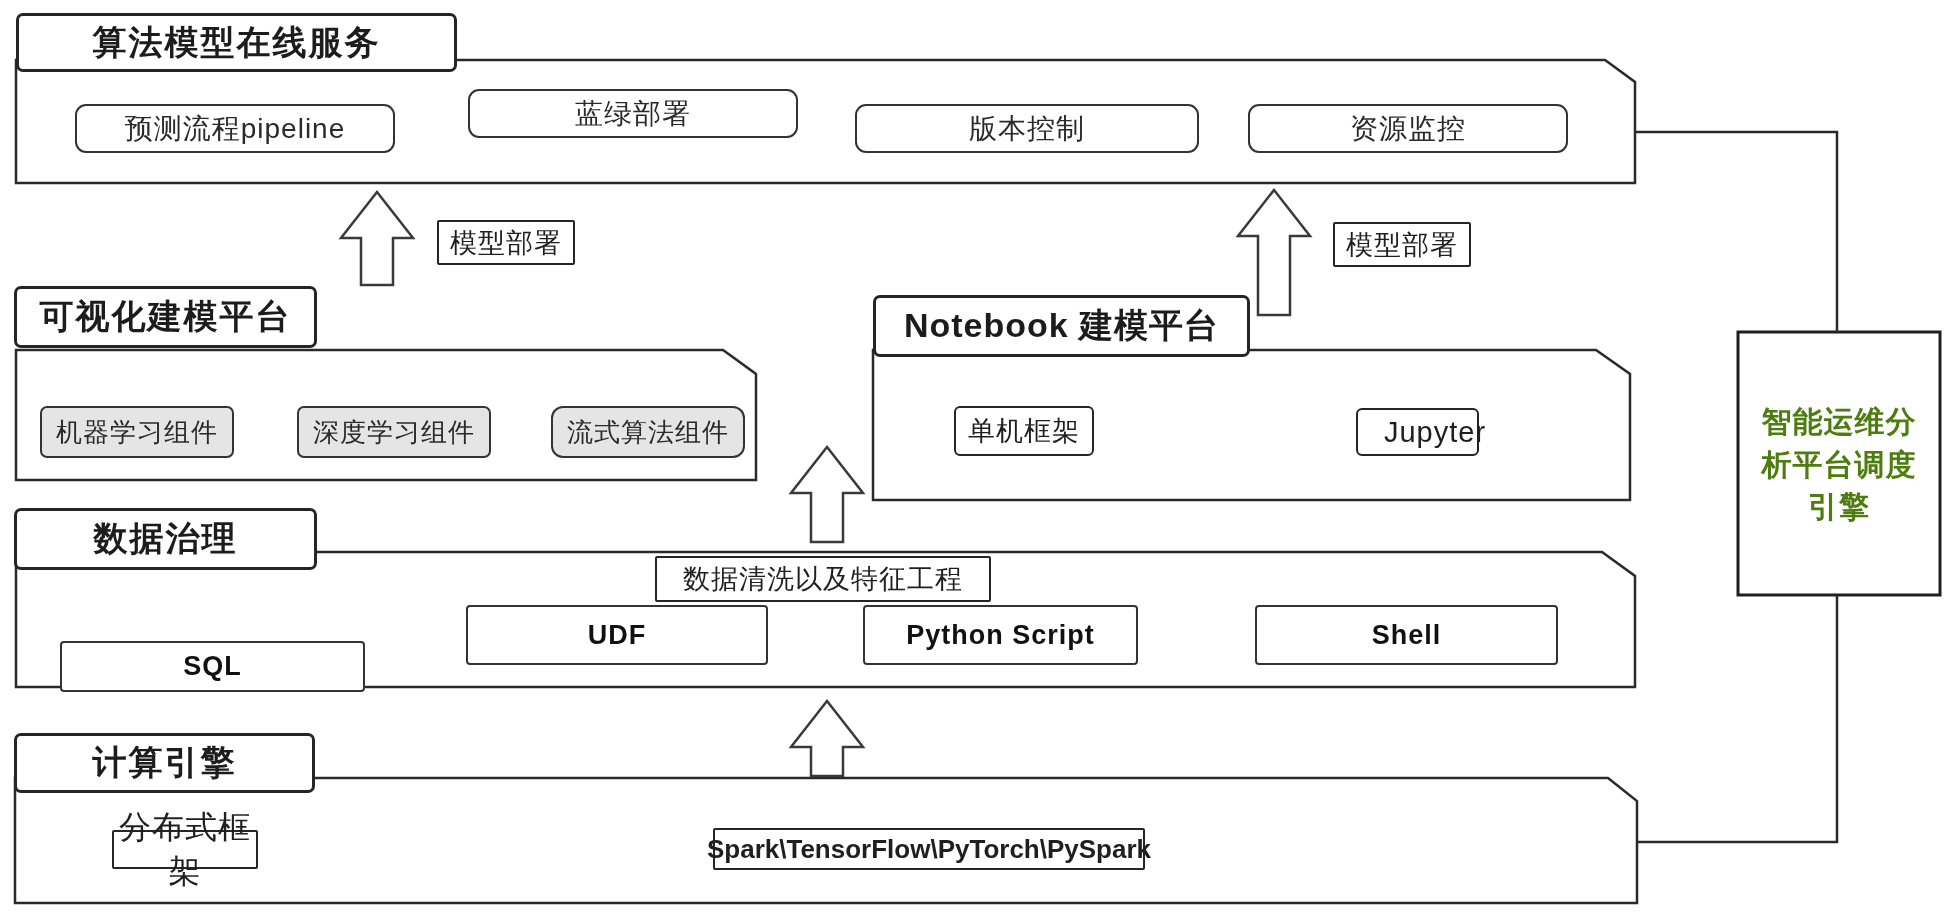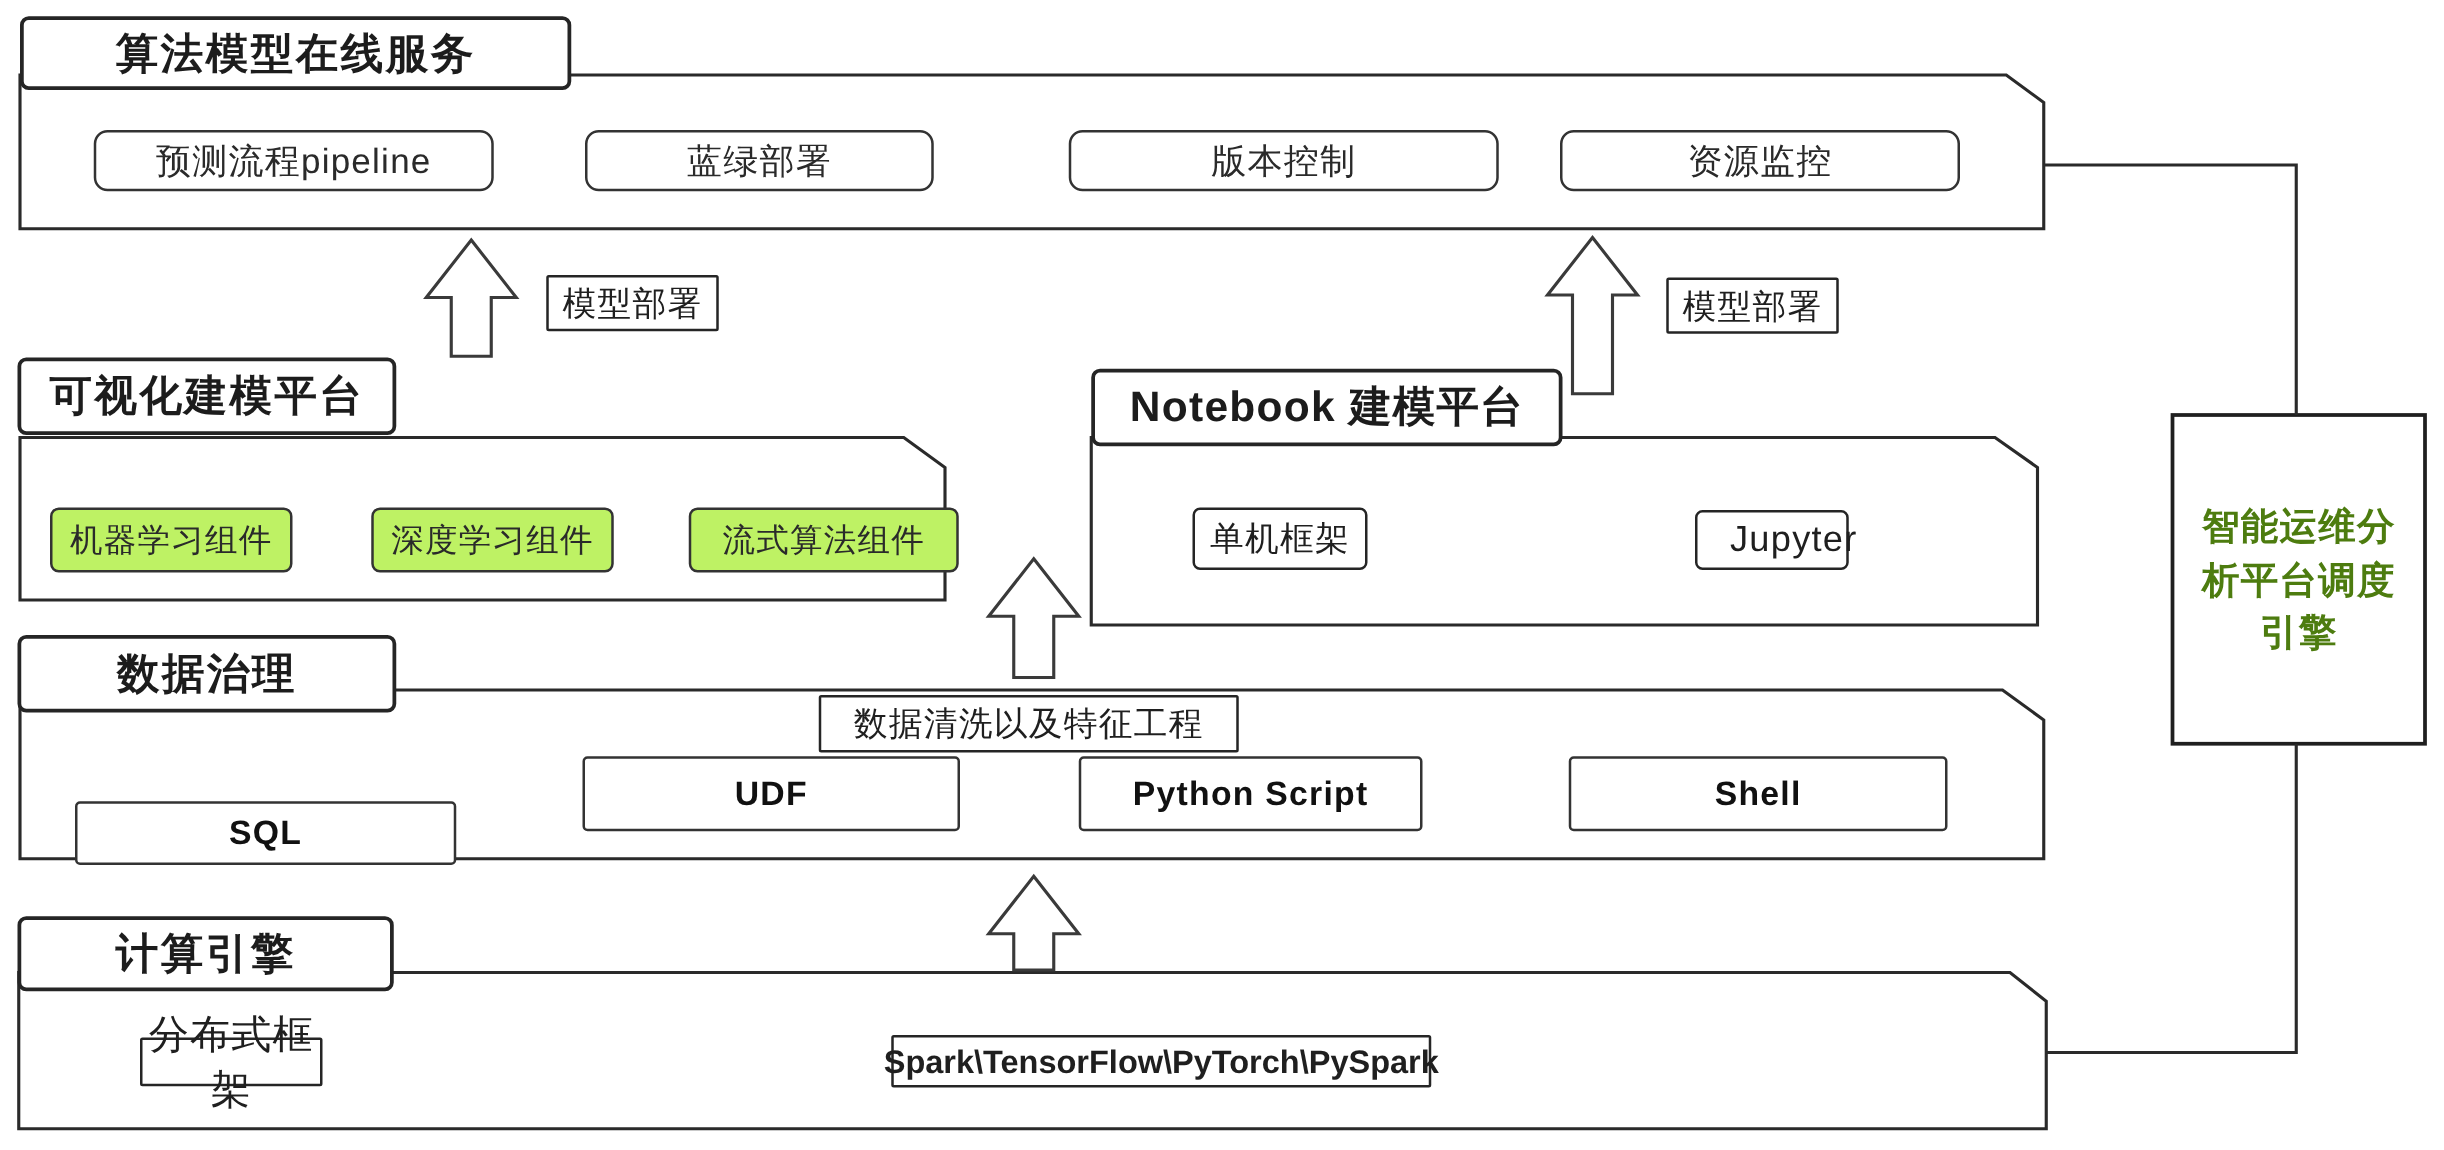--- a/index.html
+++ b/index.html
@@ -11,21 +11,21 @@
   .abs{position:absolute;box-sizing:border-box;display:flex;align-items:center;justify-content:center;text-align:center;}
   .title-box{
     background:#ffffff;border:3px solid #252525;border-radius:7px;
     font-weight:bold;font-size:34px;letter-spacing:2px;z-index:3;
   }
   .pill{
     background:#ffffff;border:2.5px solid #333333;border-radius:11px;
     font-size:28px;letter-spacing:1px;z-index:3;color:#2a2a2a;
   }
   .comp-box{
-    background:#bef264;border:2.5px solid #333333;border-radius:7px;
+    background:#e5e5e5;border:2.5px solid #333333;border-radius:7px;
     font-size:26px;letter-spacing:1px;z-index:3;color:#2a2a2a;
   }
   .tag-box{
     background:#ffffff;border:2.5px solid #252525;border-radius:2px;
     font-size:27px;letter-spacing:1px;z-index:3;color:#1f1f1f;
   }
   .cell-box{
     background:#ffffff;border:2.5px solid #333333;border-radius:4px;
     font-weight:bold;font-size:27px;letter-spacing:1px;z-index:3;color:#111111;
   }
@@ -50,31 +50,31 @@
   <polyline points="1837,595 1837,842 1637,842" fill="none" stroke="#2a2a2a" stroke-width="2.5"></polyline>
 
   <polygon fill="#ffffff" stroke="#3a3a3a" stroke-width="2.5" points="377,192 413,238 393,238 393,285 361,285 361,238 341,238"></polygon>
   <polygon fill="#ffffff" stroke="#3a3a3a" stroke-width="2.5" points="1274,190 1310,236 1290,236 1290,315 1258,315 1258,236 1238,236"></polygon>
   <polygon fill="#ffffff" stroke="#3a3a3a" stroke-width="2.5" points="827,447 863,493 843,493 843,542 811,542 811,493 791,493"></polygon>
   <polygon fill="#ffffff" stroke="#3a3a3a" stroke-width="2.5" points="827,701 863,747 843,747 843,776 811,776 811,747 791,747"></polygon>
 </svg>
 
 <div class="abs title-box" style="left:16px;top:13px;width:441px;height:59px;">算法模型在线服务</div>
 <div class="abs pill" style="left:75px;top:104px;width:320px;height:49px;">预测流程pipeline</div>
-<div class="abs pill" style="left:468px;top:104px;width:279px;height:49px;">蓝绿部署</div>
+<div class="abs pill" style="left:468px;top:89px;width:330px;height:49px;">蓝绿部署</div>
 <div class="abs pill" style="left:855px;top:104px;width:344px;height:49px;">版本控制</div>
 <div class="abs pill" style="left:1248px;top:104px;width:320px;height:49px;">资源监控</div>
 
 <div class="abs tag-box" style="left:437px;top:220px;width:138px;height:45px;">模型部署</div>
 <div class="abs tag-box" style="left:1333px;top:222px;width:138px;height:45px;">模型部署</div>
 
 <div class="abs title-box" style="left:14px;top:286px;width:303px;height:62px;">可视化建模平台</div>
 <div class="abs comp-box" style="left:40px;top:406px;width:194px;height:52px;">机器学习组件</div>
 <div class="abs comp-box" style="left:297px;top:406px;width:194px;height:52px;">深度学习组件</div>
-<div class="abs comp-box" style="left:551px;top:406px;width:216px;height:52px;">流式算法组件</div>
+<div class="abs comp-box" style="left:551px;top:406px;width:194px;height:52px;border-radius:12px;">流式算法组件</div>
 
 <div class="abs title-box" style="left:873px;top:295px;width:377px;height:62px;letter-spacing:1px;">Notebook 建模平台</div>
 <div class="abs tag-box" style="left:954px;top:406px;width:140px;height:50px;border-radius:6px;">单机框架</div>
 <div class="abs tag-box" style="left:1356px;top:408px;width:123px;height:48px;border-radius:6px;font-size:29px;padding-left:35px;">Jupyter</div>
 
 <div class="abs title-box" style="left:14px;top:508px;width:303px;height:62px;">数据治理</div>
 <div class="abs tag-box" style="left:655px;top:556px;width:336px;height:46px;">数据清洗以及特征工程</div>
 <div class="abs cell-box" style="left:60px;top:605px;width:305px;height:51px;margin-top:36px;">SQL</div>
 <div class="abs cell-box" style="left:466px;top:605px;width:302px;height:60px;">UDF</div>
 <div class="abs cell-box" style="left:863px;top:605px;width:275px;height:60px;">Python Script</div>

